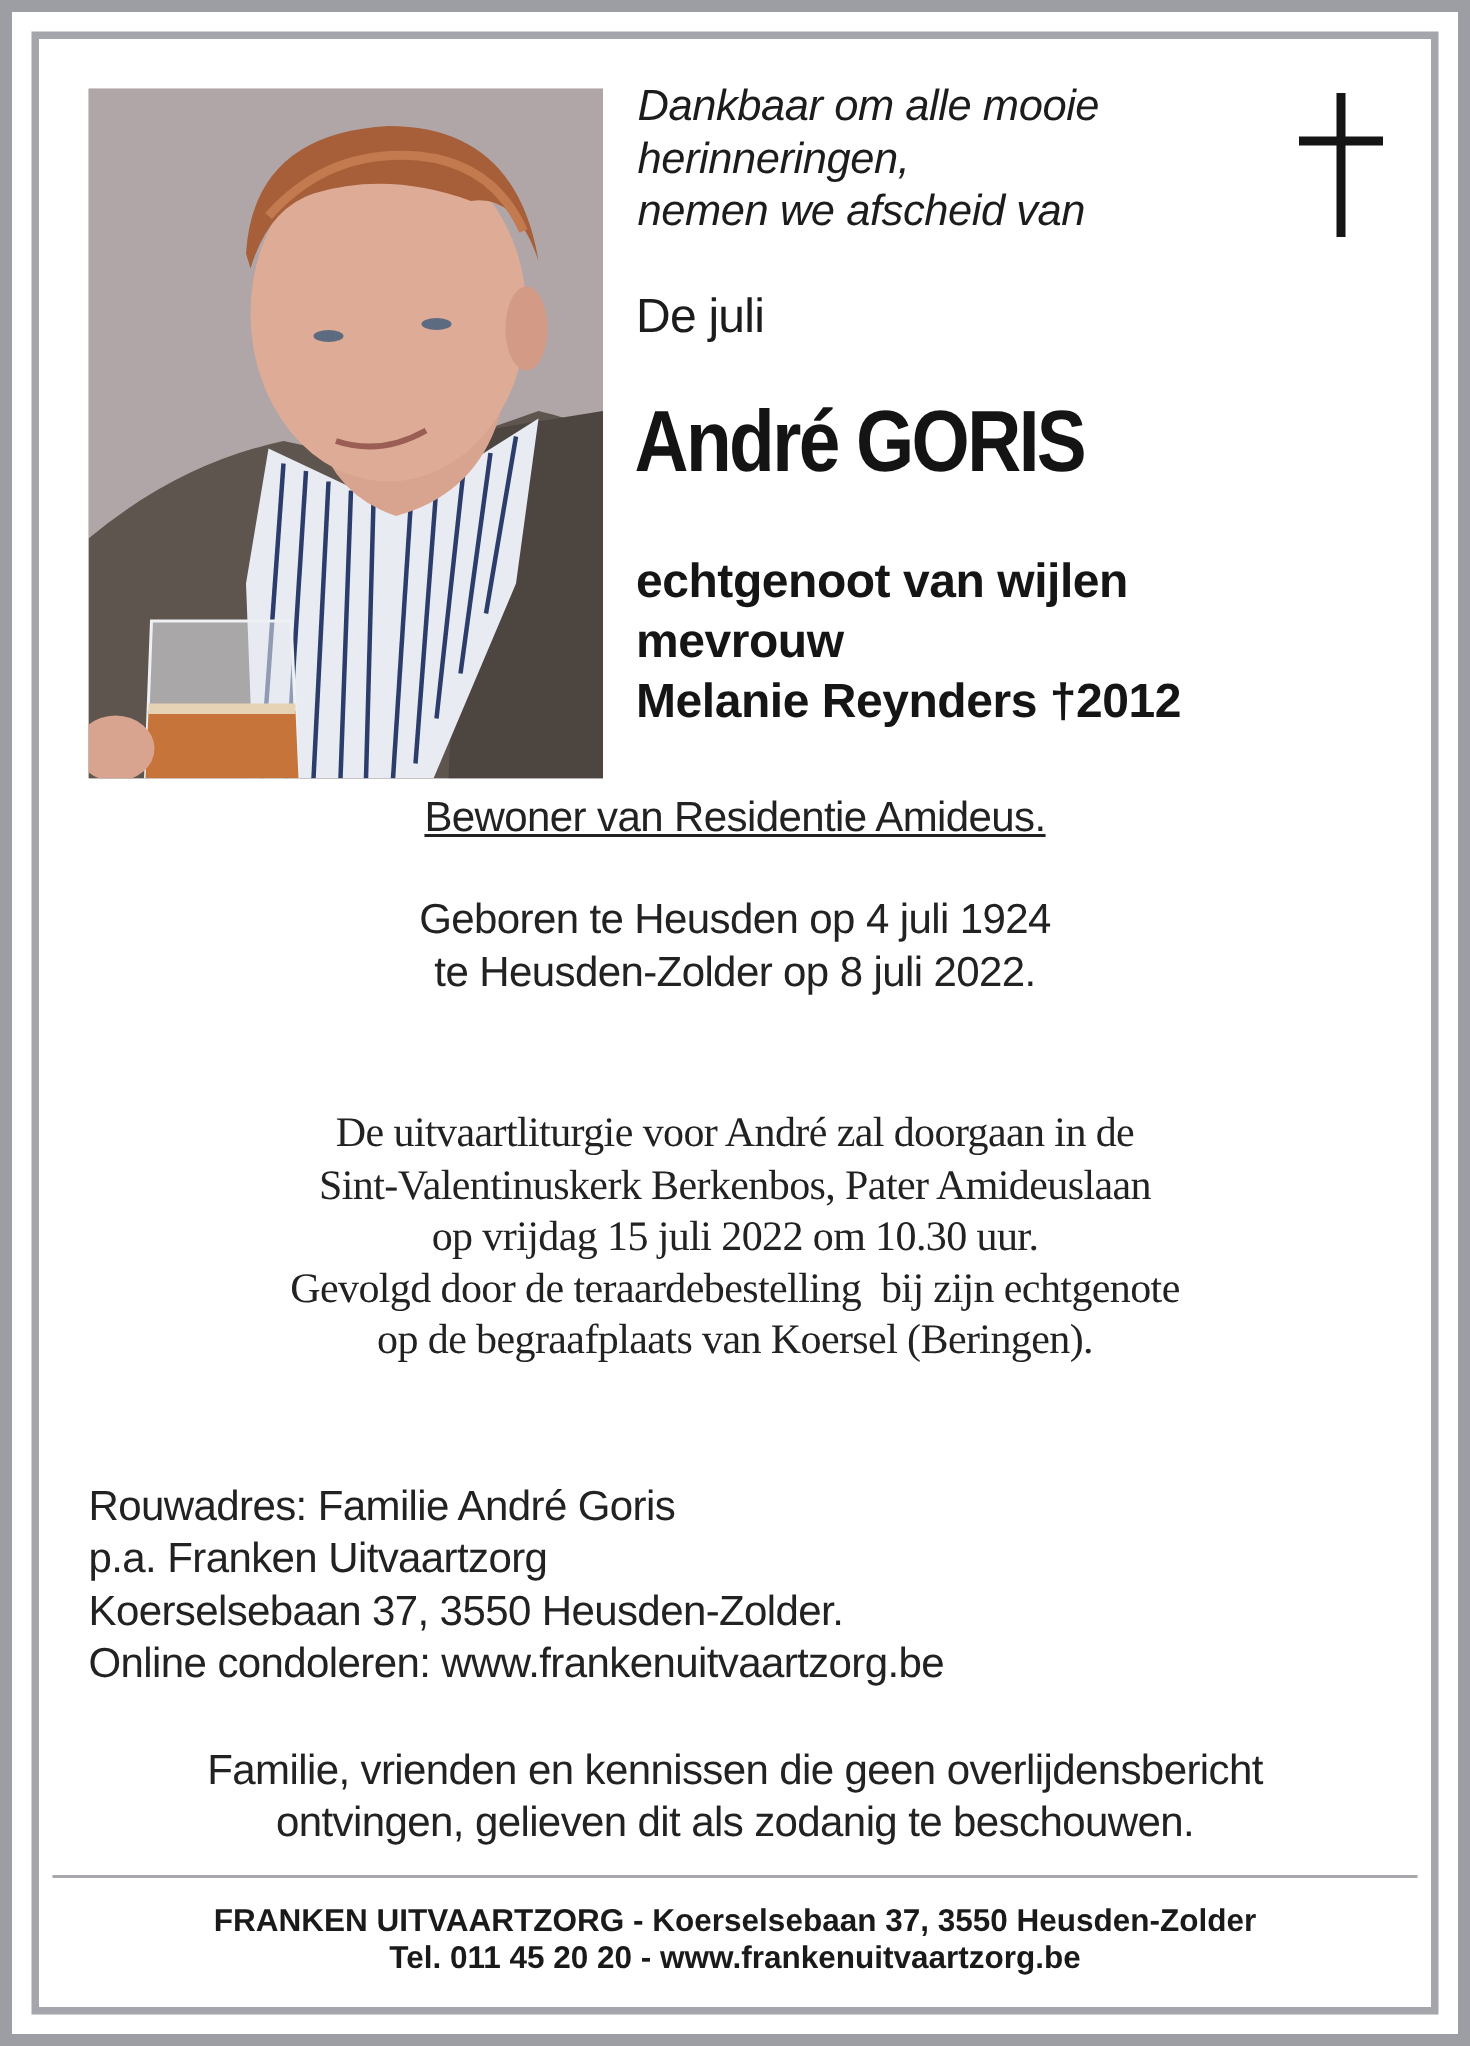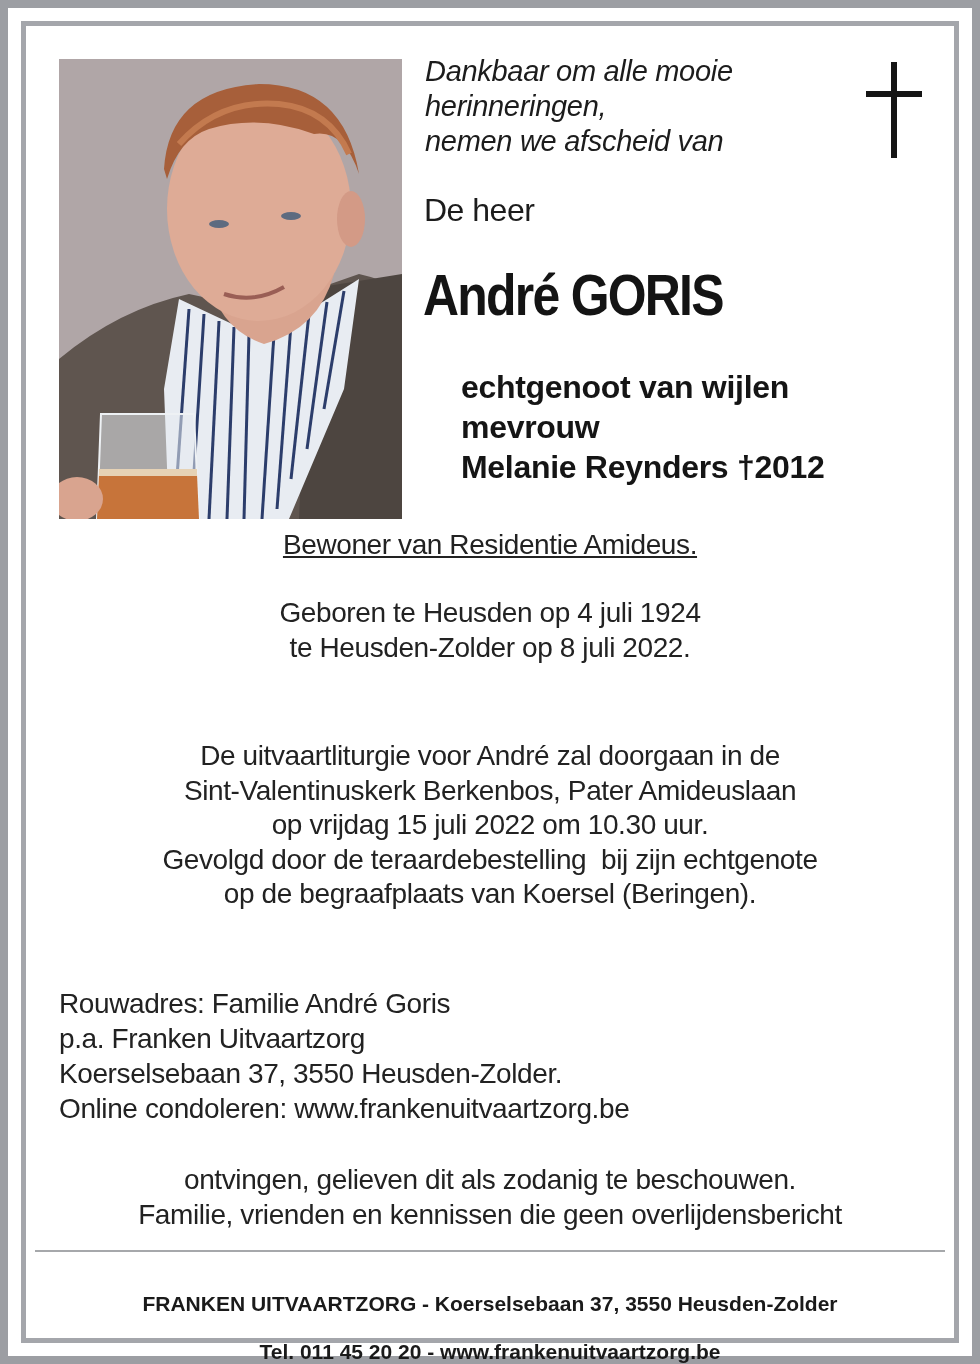--- a/index.html
+++ b/index.html
@@ -39,44 +39,44 @@
   }
   .name {
     position: absolute; left: 423px; top: 260px; font-size: 58px; line-height: 70px;
     font-weight: bold; color: #141414; letter-spacing: -2px;
     transform: scaleX(0.86); transform-origin: left center; white-space: nowrap;
   }
   .spouse {
     position: absolute; left: 424px; top: 367px; font-size: 32px; line-height: 40px;
     font-weight: bold; color: #151515; letter-spacing: -0.3px;
   }
-  .spouse div { white-space: nowrap; margin-left: 37px; }
+  .spouse div { white-space: nowrap; }
   .body-block {
     position: absolute; left: 36px; width: 908px; text-align: center;
     font-size: 28px; line-height: 34.5px; color: #222;
     letter-spacing: -0.4px;
   }
   .body-block div { white-space: pre; }
   .resident { top: 528px; text-decoration: underline; }
   .life { top: 596px; }
-  .funeral { top: 739px; }
+  .funeral { top: 739px; font-family: Liberation Serif, serif; }
   .address {
     position: absolute; left: 59px; top: 986px; font-size: 28px; line-height: 35px;
     color: #222; letter-spacing: -0.4px;
   }
   .address div { white-space: nowrap; }
   .notice { top: 1163px; }
   .divider {
     position: absolute; left: 35px; top: 1250px; width: 910px; height: 2px; background: #a6a8ab;
   }
   .footer {
     position: absolute; left: 36px; top: 1268px; width: 908px; text-align: center;
     font-size: 21px; line-height: 25px; font-weight: bold; color: #1a1a1a;
   }
-  .footer div { white-space: nowrap; margin-top: 23px; }
+  .footer div { white-space: nowrap; }
 </style>
 </head>
 <body>
 
 <div class="frame-outer"></div>
 <div class="frame-inner"></div>
 
 <div class="photo" title="Portrait of an elderly man with reddish-brown combed-back hair, wearing a blue-white striped shirt and brown jacket, holding a glass of beer">
   <svg viewBox="0 0 343 460" preserveAspectRatio="none">
     <rect x="0" y="0" width="343" height="460" fill="#b0a6a7"></rect>
@@ -121,21 +121,21 @@
   <div>Dankbaar om alle mooie</div>
   <div>herinneringen,</div>
   <div>nemen we afscheid van</div>
 </div>
 
 <div class="cross">
   <div class="v"></div>
   <div class="h"></div>
 </div>
 
-<div class="salutation">De heer</div>
+<div class="salutation">De juli</div>
 
 <div class="name">André GORIS</div>
 
 <div class="spouse">
   <div>echtgenoot van wijlen</div>
   <div>mevrouw</div>
   <div>Melanie Reynders †2012</div>
 </div>
 
 <div class="body-block resident">
@@ -156,22 +156,22 @@
 </div>
 
 <div class="address">
   <div>Rouwadres: Familie André Goris</div>
   <div>p.a. Franken Uitvaartzorg</div>
   <div>Koerselsebaan 37, 3550 Heusden-Zolder.</div>
   <div>Online condoleren: www.frankenuitvaartzorg.be</div>
 </div>
 
 <div class="body-block notice">
+  <div>Familie, vrienden en kennissen die geen overlijdensbericht</div>
   <div>ontvingen, gelieven dit als zodanig te beschouwen.</div>
-  <div>Familie, vrienden en kennissen die geen overlijdensbericht</div>
 </div>
 
 <div class="divider"></div>
 
 <div class="footer">
   <div>FRANKEN UITVAARTZORG - Koerselsebaan 37, 3550 Heusden-Zolder</div>
   <div>Tel. 011 45 20 20 - www.frankenuitvaartzorg.be</div>
 </div>
 
 </body></html>

